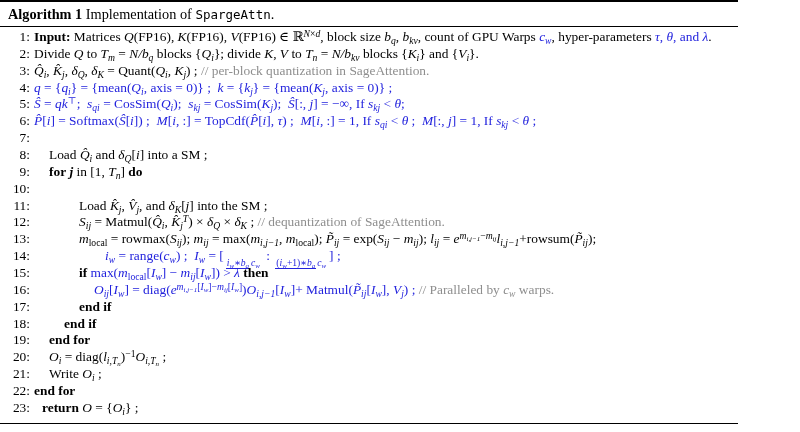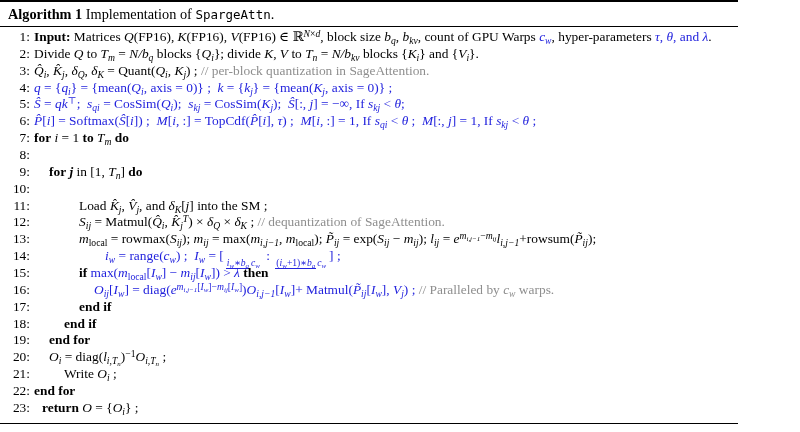--- a/index.html
+++ b/index.html
@@ -58,24 +58,24 @@
       <div class="row">
         <span class="lnum">5:</span>
         <span class="lcontent" style="margin-left: 4px;"><span class="it c-blue">Ŝ</span><span class="c-blue"> = </span><span class="it c-blue">qk</span><span class="sp c-blue">⊤</span><span class="c-blue">; &nbsp;</span><span class="it c-blue">s</span><span class="sb it c-blue">qi</span><span class="c-blue"> = CosSim(</span><span class="it c-blue">Q</span><span class="sb it c-blue">i</span><span class="c-blue">); &nbsp;</span><span class="it c-blue">s</span><span class="sb it c-blue">kj</span><span class="c-blue"> = CosSim(</span><span class="it c-blue">K</span><span class="sb it c-blue">j</span><span class="c-blue">); &nbsp;</span><span class="it c-blue">Ŝ</span><span class="c-blue">[:, </span><span class="it c-blue">j</span><span class="c-blue">] = −∞, If </span><span class="it c-blue">s</span><span class="sb it c-blue">kj</span><span class="c-blue"> &lt; </span><span class="it c-blue">θ</span><span class="c-blue">;</span></span>
       </div>
       <div class="row">
         <span class="lnum">6:</span>
         <span class="lcontent" style="margin-left: 4px;"><span class="it c-blue">P̂</span><span class="c-blue">[</span><span class="it c-blue">i</span><span class="c-blue">] = Softmax(</span><span class="it c-blue">Ŝ</span><span class="c-blue">[</span><span class="it c-blue">i</span><span class="c-blue">]) ; &nbsp;</span><span class="it c-blue">M</span><span class="c-blue">[</span><span class="it c-blue">i</span><span class="c-blue">, :] = TopCdf(</span><span class="it c-blue">P̂</span><span class="c-blue">[</span><span class="it c-blue">i</span><span class="c-blue">], </span><span class="it c-blue">τ</span><span class="c-blue">) ; &nbsp;</span><span class="it c-blue">M</span><span class="c-blue">[</span><span class="it c-blue">i</span><span class="c-blue">, :] = 1, If </span><span class="it c-blue">s</span><span class="sb it c-blue">qi</span><span class="c-blue"> &lt; </span><span class="it c-blue">θ</span><span class="c-blue"> ; &nbsp;</span><span class="it c-blue">M</span><span class="c-blue">[:, </span><span class="it c-blue">j</span><span class="c-blue">] = 1, If </span><span class="it c-blue">s</span><span class="sb it c-blue">kj</span><span class="c-blue"> &lt; </span><span class="it c-blue">θ</span><span class="c-blue"> ;</span></span>
       </div>
       <div class="row">
         <span class="lnum">7:</span>
-        <span class="lcontent" style="margin-left: 4px;"><span class="bd">for</span><span> </span><span class="it">i</span><span> = 1 </span><span class="bd">to</span><span> </span><span class="it">T</span><span class="sb it">m</span><span> </span><span class="bd">do</span></span>
       </div>
       <div class="row">
         <span class="lnum">8:</span>
+        <span class="lcontent" style="margin-left: 19px;"><span>Load </span><span class="it">Q̂</span><span class="sb it">i</span><span> and </span><span class="it">δ</span><span class="sb it">Q</span><span>[</span><span class="it">i</span><span>] into a SM ;</span></span>
       </div>
       <div class="row">
         <span class="lnum">9:</span>
         <span class="lcontent" style="margin-left: 19px;"><span class="bd">for</span><span> </span><span class="it bd">j</span><span> in [1, </span><span class="it">T</span><span class="sb it">n</span><span>] </span><span class="bd">do</span></span>
       </div>
       <div class="row">
         <span class="lnum">10:</span>
       </div>
       <div class="row">
         <span class="lnum">11:</span>
@@ -118,21 +118,21 @@
       <div class="row">
         <span class="lnum">19:</span>
         <span class="lcontent" style="margin-left: 19px;"><span class="bd">end for</span></span>
       </div>
       <div class="row">
         <span class="lnum">20:</span>
         <span class="lcontent" style="margin-left: 19px;"><span class="it">O</span><span class="sb it">i</span><span> = diag(</span><span class="it">l</span><span class="sb"><span class="it">i,T</span><span class="sb it">n</span></span><span>)</span><span class="sp">−1</span><span class="it">O</span><span class="sb"><span class="it">i,T</span><span class="sb it">n</span></span><span> ;</span></span>
       </div>
       <div class="row">
         <span class="lnum">21:</span>
-        <span class="lcontent" style="margin-left: 34px;"><span>Write </span><span class="it">O</span><span class="sb it">i</span><span> ;</span></span>
+        <span class="lcontent" style="margin-left: 19px;"><span>Write </span><span class="it">O</span><span class="sb it">i</span><span> ;</span></span>
       </div>
       <div class="row">
         <span class="lnum">22:</span>
         <span class="lcontent" style="margin-left: 4px;"><span class="bd">end for</span></span>
       </div>
       <div class="row">
         <span class="lnum">23:</span>
         <span class="lcontent" style="margin-left: 12px;"><span class="bd">return</span><span> </span><span class="it">O</span><span> = {</span><span class="it">O</span><span class="sb it">i</span><span>} ;</span></span>
       </div>
     </div>

